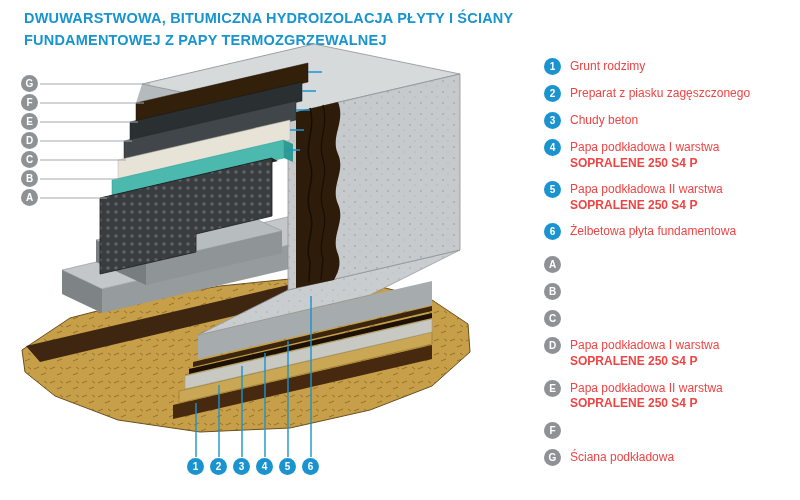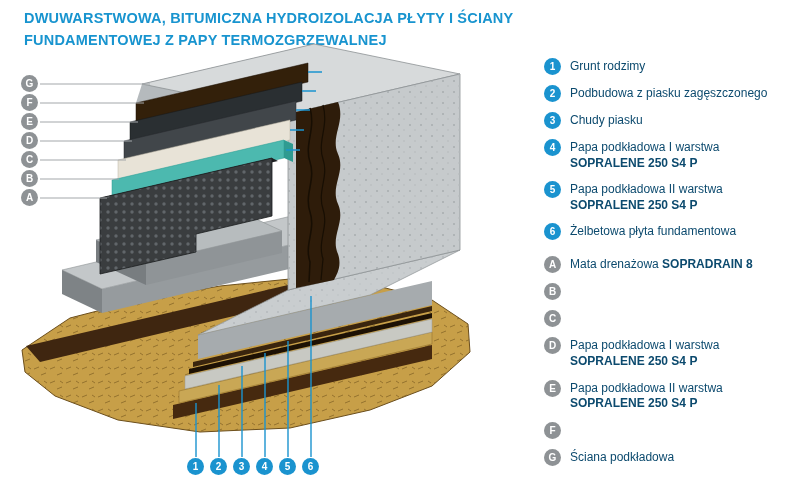--- a/index.html
+++ b/index.html
@@ -11,21 +11,21 @@
   .marker{position:absolute;width:17px;height:17px;border-radius:50%;color:#fff;
           font-size:10px;font-weight:bold;text-align:center;line-height:17px;z-index:5;}
   .marker.gray{background:#8e9295;}
   .marker.blue{background:#1a93cf;}
   .legend{position:absolute;left:544px;top:58px;width:252px;}
   .lrow{display:flex;align-items:flex-start;gap:9px;margin-bottom:10px;}
   .lrow .badge{flex:0 0 17px;width:17px;height:17px;border-radius:50%;color:#fff;
                font-size:10px;font-weight:bold;text-align:center;line-height:17px;}
   .badge.blue{background:#1a93cf;}
   .badge.gray{background:#8e9295;}
-  .ltext{font-size:12px;color:#0c4a6e;line-height:1.3;padding-top:1px;}
+  .ltext{font-size:12px;color:#ef4444;line-height:1.3;padding-top:1px;}
   .ltext strong.block{display:block;}
   .section-gap{margin-top:16px;}
 </style>
 </head>
 <body>
 
 <div class="stage">
 
   <div class="title">
     <div>DWUWARSTWOWA, BITUMICZNA HYDROIZOLACJA PŁYTY I ŚCIANY</div>
@@ -148,42 +148,41 @@
   <div class="marker blue" style="left:302px;top:458px">6</div>
 
   <div class="legend">
 
     <div class="lrow">
       <span class="badge blue">1</span>
       <span class="ltext"><span>Grunt rodzimy</span></span>
     </div>
     <div class="lrow">
       <span class="badge blue">2</span>
-      <span class="ltext"><span>Podbudowa z piasku zagęszczonego</span></span>
+      <span class="ltext"><span>Preparat z piasku zagęszczonego</span></span>
     </div>
     <div class="lrow">
       <span class="badge blue">3</span>
-      <span class="ltext"><span>Chudy piasku</span></span>
+      <span class="ltext"><span>Chudy beton</span></span>
     </div>
     <div class="lrow">
       <span class="badge blue">4</span>
       <span class="ltext"><span>Papa podkładowa I warstwa</span><strong class="block">SOPRALENE 250 S4 P</strong></span>
     </div>
     <div class="lrow">
       <span class="badge blue">5</span>
       <span class="ltext"><span>Papa podkładowa II warstwa</span><strong class="block">SOPRALENE 250 S4 P</strong></span>
     </div>
     <div class="lrow">
       <span class="badge blue">6</span>
       <span class="ltext"><span>Żelbetowa płyta fundamentowa</span></span>
     </div>
 
     <div class="lrow section-gap">
       <span class="badge gray">A</span>
-      <span class="ltext"><span>Mata drenażowa</span> <strong>SOPRADRAIN 8</strong></span>
     </div>
     <div class="lrow">
       <span class="badge gray">B</span>
     </div>
     <div class="lrow">
       <span class="badge gray">C</span>
     </div>
     <div class="lrow">
       <span class="badge gray">D</span>
       <span class="ltext"><span>Papa podkładowa I warstwa</span><strong class="block">SOPRALENE 250 S4 P</strong></span>

